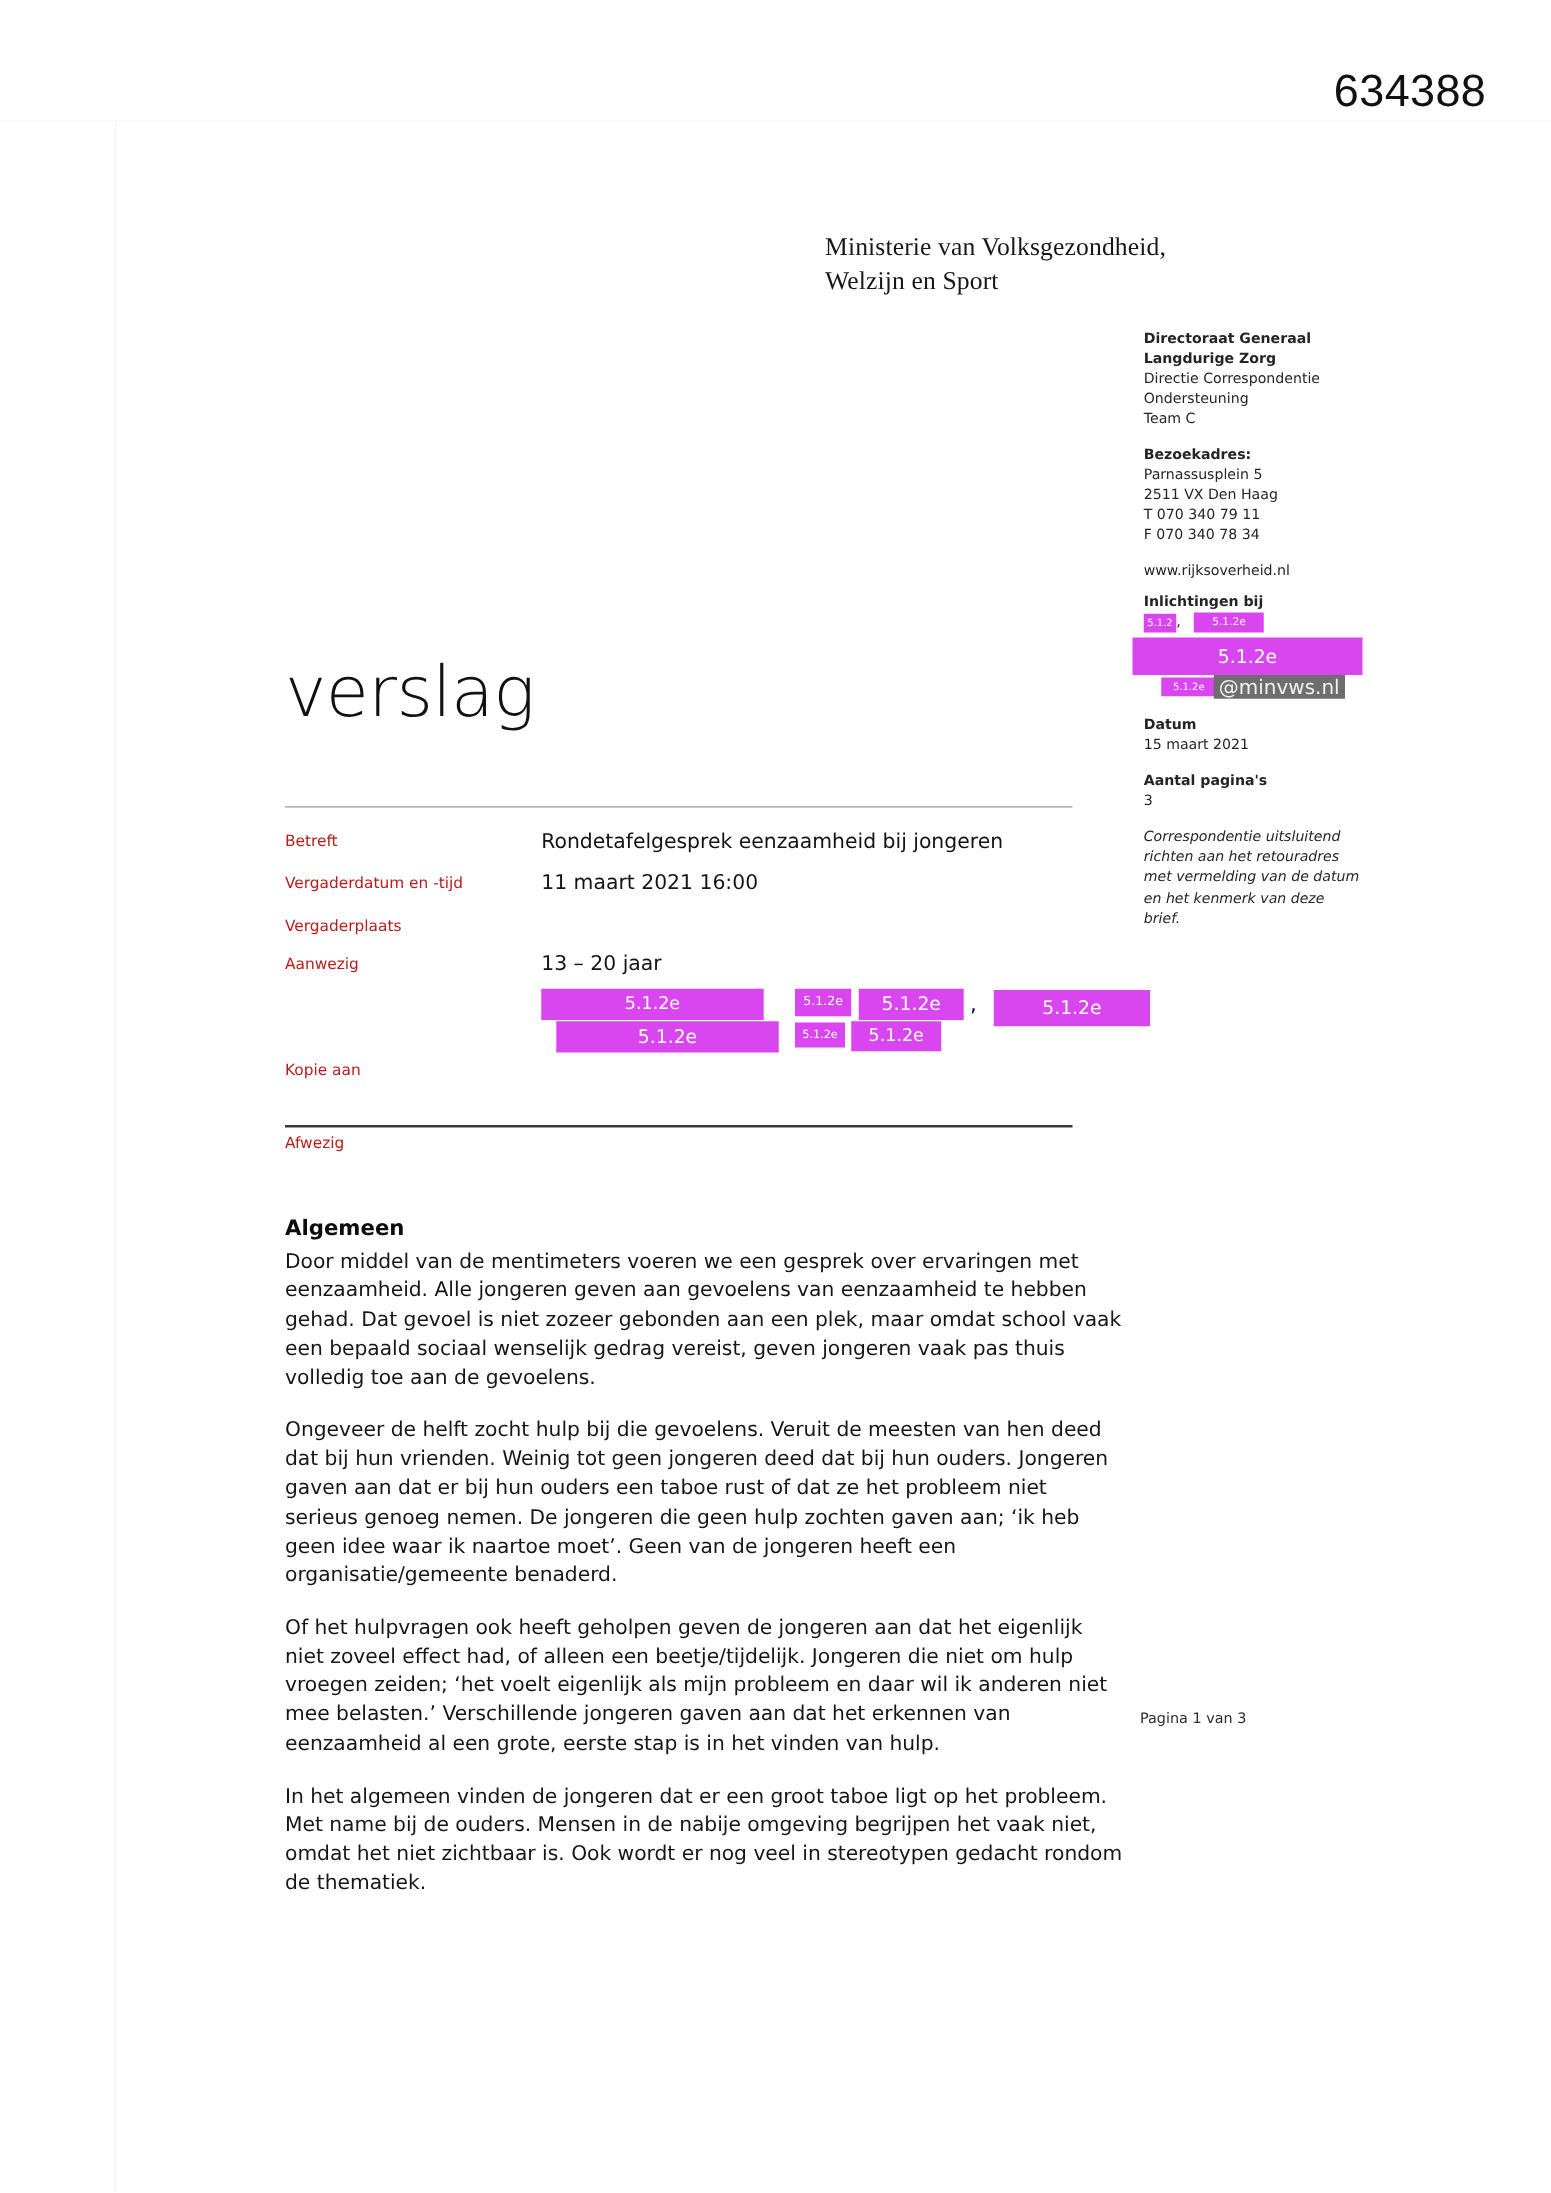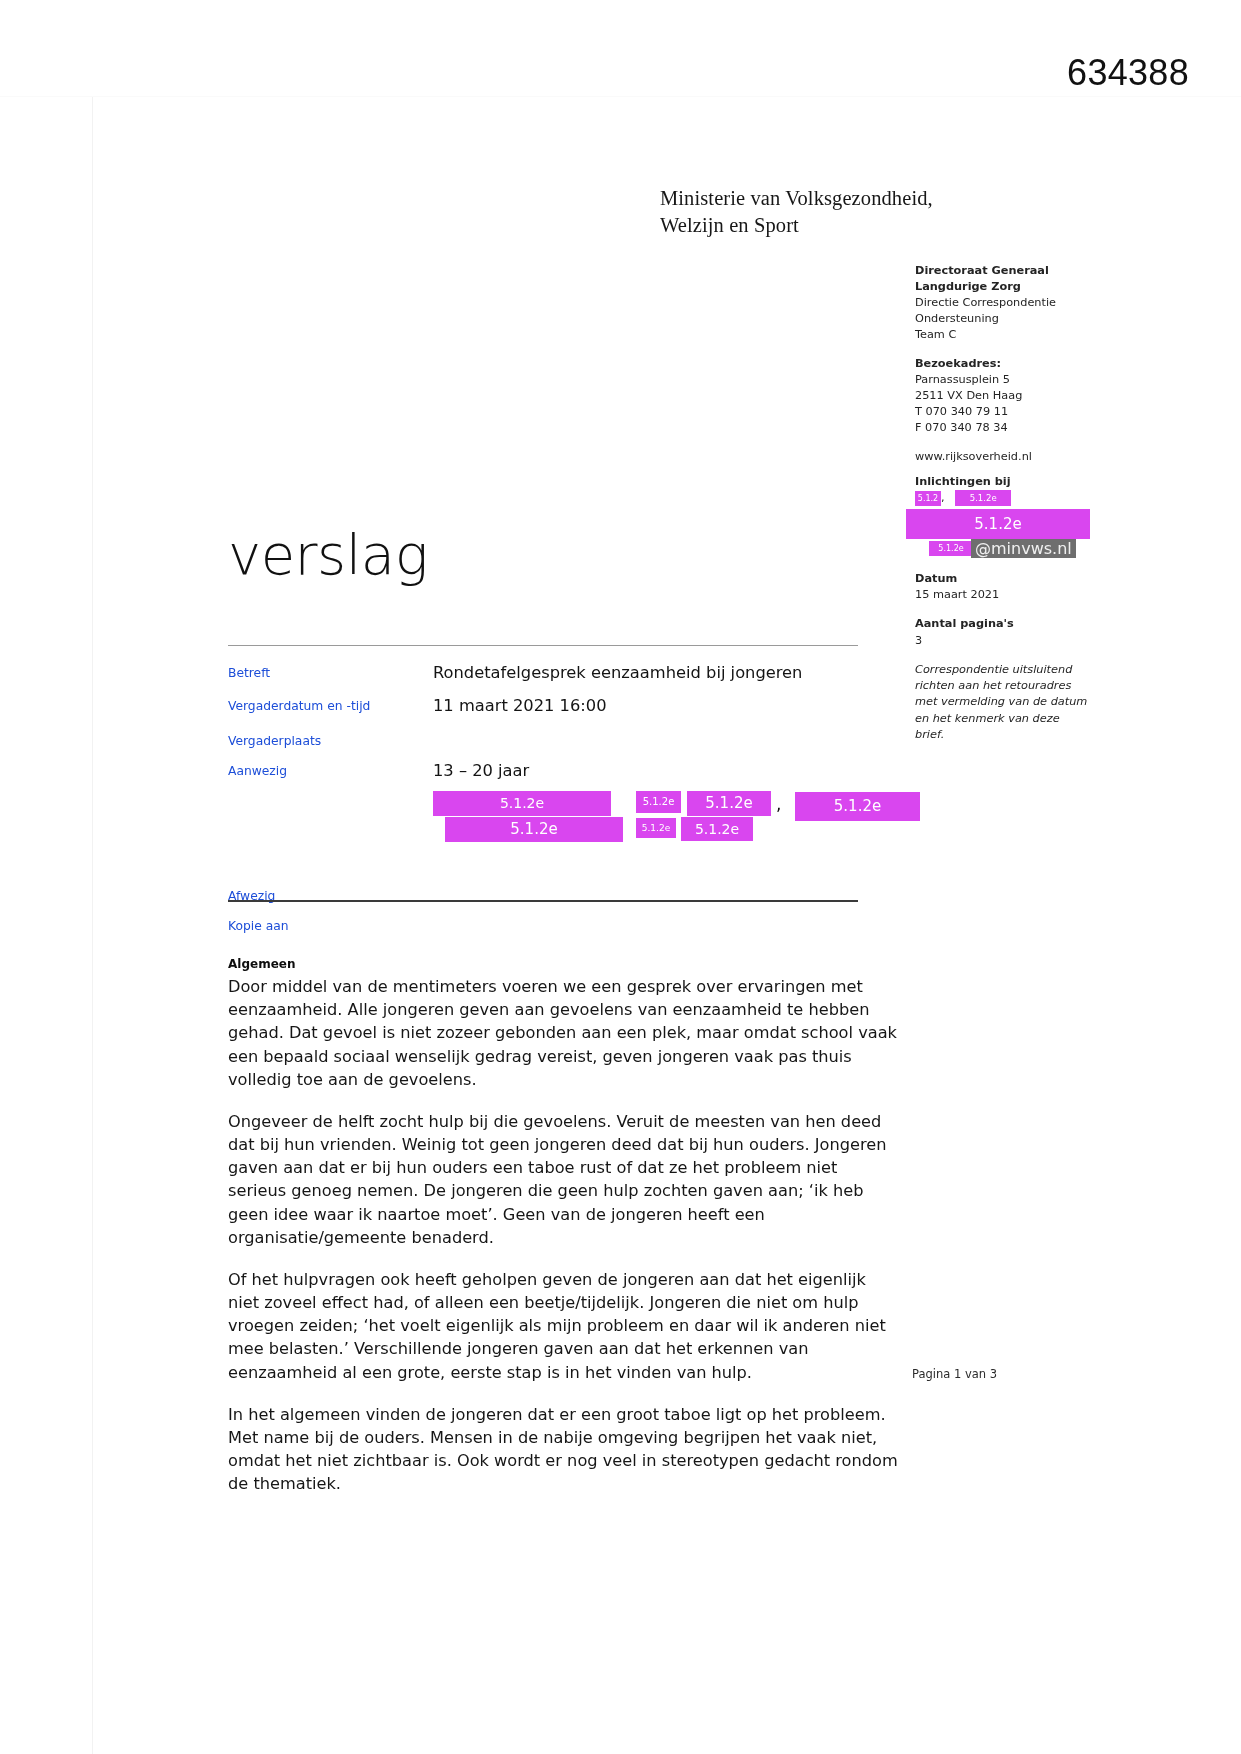--- a/index.html
+++ b/index.html
@@ -140,21 +140,21 @@
     width: 630px;
   }
   .mt-row {
     display: flex;
     align-items: flex-start;
   }
   .mt-label {
     width: 205px;
     flex: none;
     font-size: 12.3px;
-    color: #1d4ed8;
+    color: #b91c1c;
     padding-top: 4px;
   }
   .mt-value {
     font-size: 16.3px;
     color: #141414;
     line-height: 1.37;
   }
   .mt-row.r1 { margin-bottom: 11px; }
   .mt-row.r2 { margin-bottom: 12px; }
   .mt-row.r3 { margin-bottom: 12px; }
@@ -189,22 +189,22 @@
     left: 228px;
     top: 955px;
     width: 672px;
     font-size: 16.2px;
     line-height: 1.43;
     color: #161616;
   }
   .body p { margin: 0 0 19px 0; }
   .body p.intro { margin-bottom: 28px; }
   .body h3 {
-    margin: 1px 0 2px 0;
-    font-size: 12px;
+    margin: 16px 0 2px 0;
+    font-size: 17px;
     font-weight: bold;
     color: #0d0d0d;
   }
   .inline-redact {
     display: inline-block;
     background: #6e6e6e;
     color: #ffffff;
     font-size: 11.5px;
     width: 68px;
     height: 22px;
@@ -322,27 +322,27 @@
           <span class="redact a3">5.1.2e</span>
           <span class="a-comma">,</span>
           <span class="redact a4">5.1.2e</span>
           <span class="redact a5">5.1.2e</span>
           <span class="redact a6">5.1.2e</span>
           <span class="redact a7">5.1.2e</span>
         </div>
       </div>
     </div>
 
+    <div class="mt-row r3">
+      <div class="mt-label">Kopie aan</div>
+      <div class="mt-value"></div>
+    </div>
+
     <div class="mt-row r5">
       <div class="mt-label">Afwezig</div>
-      <div class="mt-value"></div>
-    </div>
-
-    <div class="mt-row r3">
-      <div class="mt-label">Kopie aan</div>
       <div class="mt-value"></div>
     </div>
 
   </div>
 
   <div class="rule rule-bottom"></div>
 
   <div class="body">
 
 

